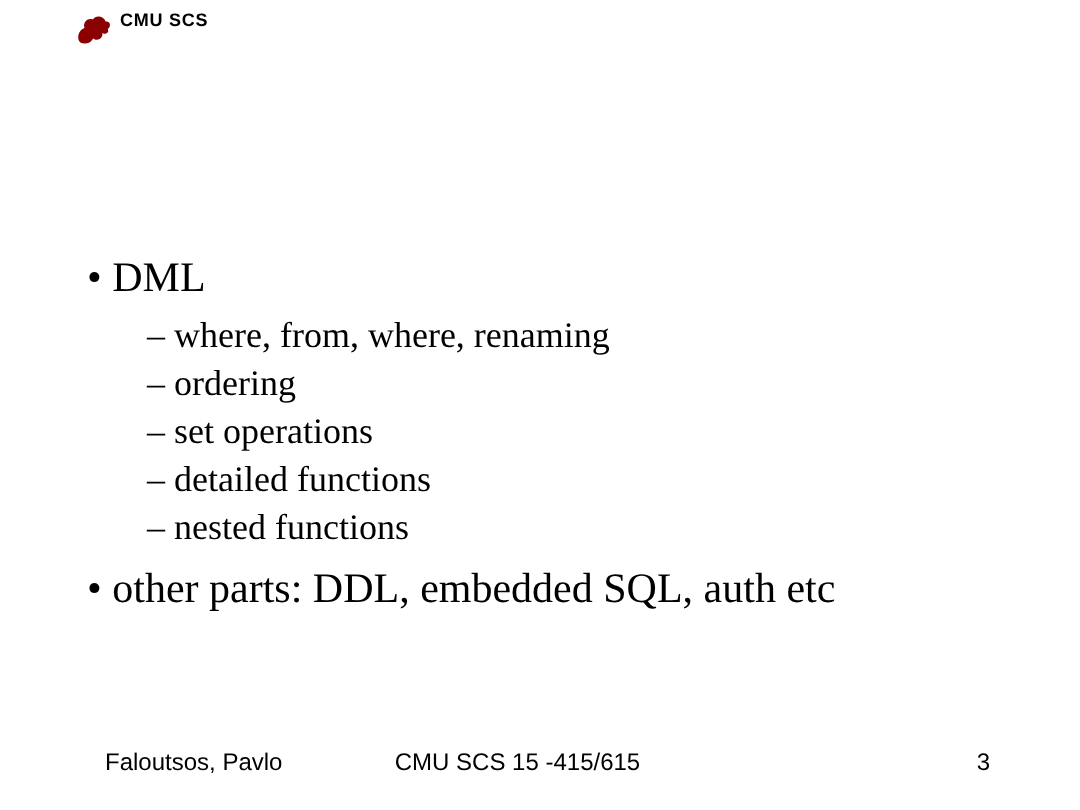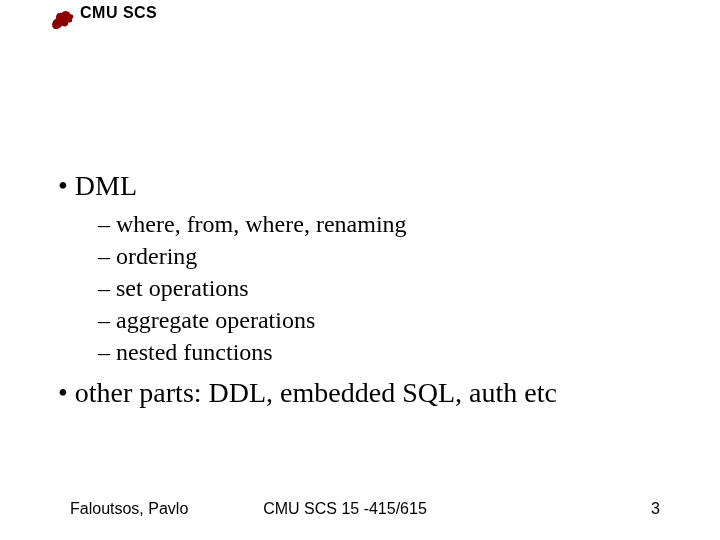--- a/index.html
+++ b/index.html
@@ -26,21 +26,21 @@
     align-items: center;
     gap: 6px;
   }
   .header-logo {
     width: 28px;
     height: 28px;
     color: #8b0000;
   }
   .header-label {
     font-family: Arial, Helvetica, sans-serif;
-    font-size: 16px;
+    font-size: 12px;
     font-weight: bold;
     color: #000;
     letter-spacing: 0.5px;
     margin-left:-2px;
     margin-top:-14px;
   }
   .title {
     position: absolute;
     top: 70px;
     left: 0;
@@ -109,21 +109,21 @@
     </span>
     <span class="header-label">CMU SCS</span>
   </div>
 
 
   <div class="body">
     <div class="bullet-l1">DML</div>
     <div class="bullet-l2">where, from, where, renaming</div>
     <div class="bullet-l2">ordering</div>
     <div class="bullet-l2">set operations</div>
-    <div class="bullet-l2">aggregate operations</div>
+    <div class="bullet-l2">detailed functions</div>
     <div class="bullet-l2">nested functions</div>
     <div class="bullet-l1">other parts: DDL, embedded SQL, auth etc</div>
   </div>
 
   <div class="footer">
     <span class="footer-left">Faloutsos, Pavlo</span>
     <span class="footer-center">CMU SCS 15 -415/615</span>
     <span class="footer-right">3</span>
   </div>
 

